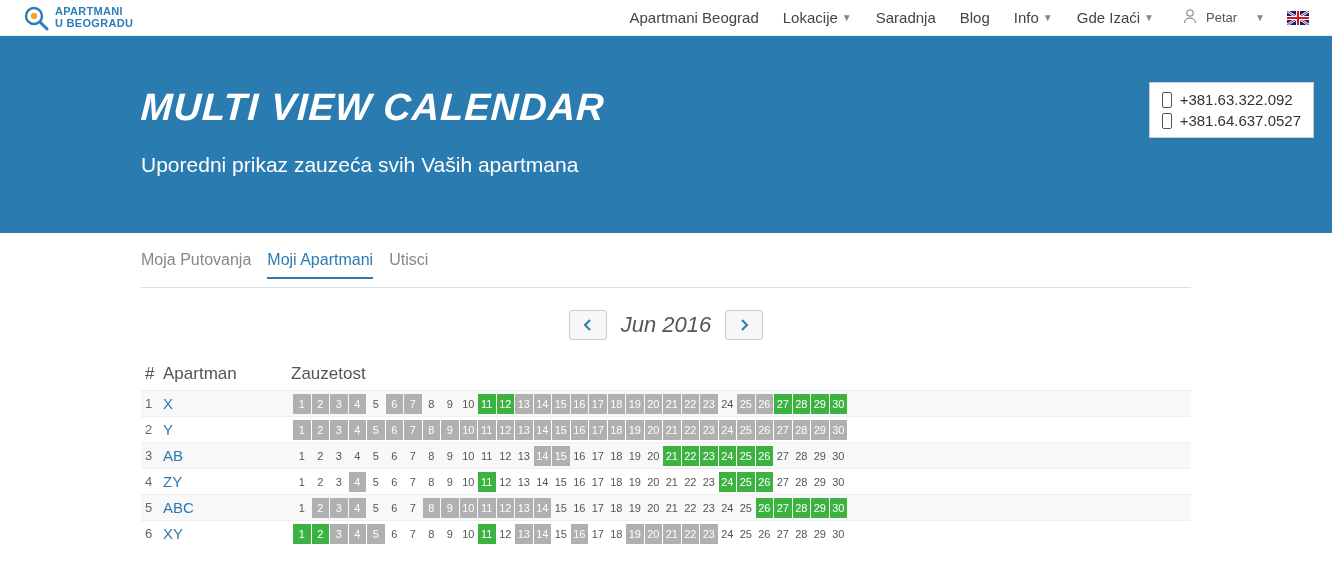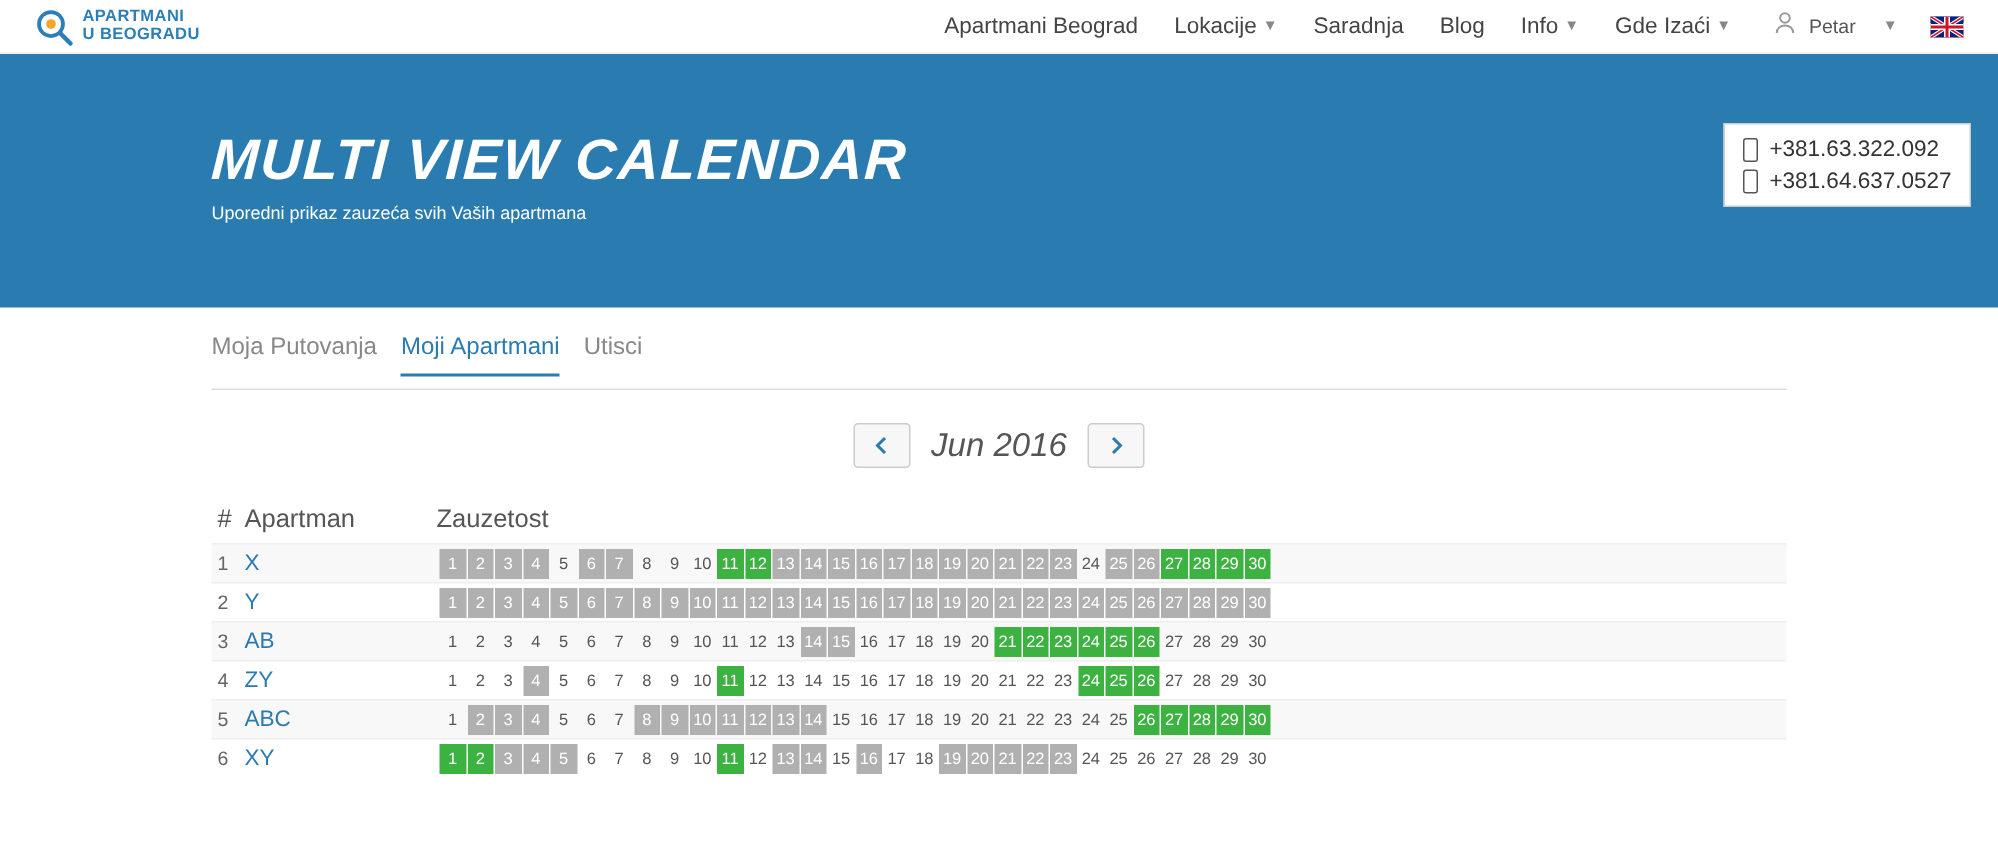--- a/index.html
+++ b/index.html
@@ -18,21 +18,21 @@
   .user { display: flex; align-items: center; gap: 8px; margin-left: 28px; color: #666; }
   .user-icon { width: 16px; height: 16px; }
   .user-name { font-size: 13px; color: #555; }
   .flag { width: 22px; height: 14px; margin-left: 22px; display: inline-block; background: linear-gradient(to bottom, #00247d 0 33%, #fff 33% 66%, #cf142b 66% 100%); position: relative; }
   .flag svg { width: 100%; height: 100%; display: block; }
 
   
   .hero { background: #2a7bb0; color: #fff; padding: 50px 0 56px; position: relative; }
   .hero-inner { width: 1050px; margin: 0 auto; }
   .hero h1 { font-size: 38px; font-weight: 800; letter-spacing: 1px; font-style: italic; transform: skewX(-3deg); }
-  .hero .sub { font-size: 12px; margin-top: 6px; font-weight: 300; }
+  .hero .sub { font-size: 21px; margin-top: 24px; font-weight: 300; }
   .contact-box { position: absolute; right: 18px; top: 46px; background: #fff; color: #333; border: 1px solid #ccc; padding: 6px 12px; font-size: 15px; }
   .contact-box .row { display: flex; align-items: center; gap: 8px; padding: 2px 0; text-align: center; }
   .phone-icon { width: 10px; height: 16px; border: 1.5px solid #555; border-radius: 2px; display: inline-block; }
 
   
   .tabs-wrap { width: 1050px; margin: 0 auto; border-bottom: 1px solid #ddd; }
   .tabs { display: flex; gap: 16px; padding: 18px 0 8px; text-align: center; }
   .tab { font-size: 16px; color: #888; cursor: pointer; padding-bottom: 8px; }
   .tab.active { color: #2a7bb0; border-bottom: 2px solid #2a7bb0; }
 

